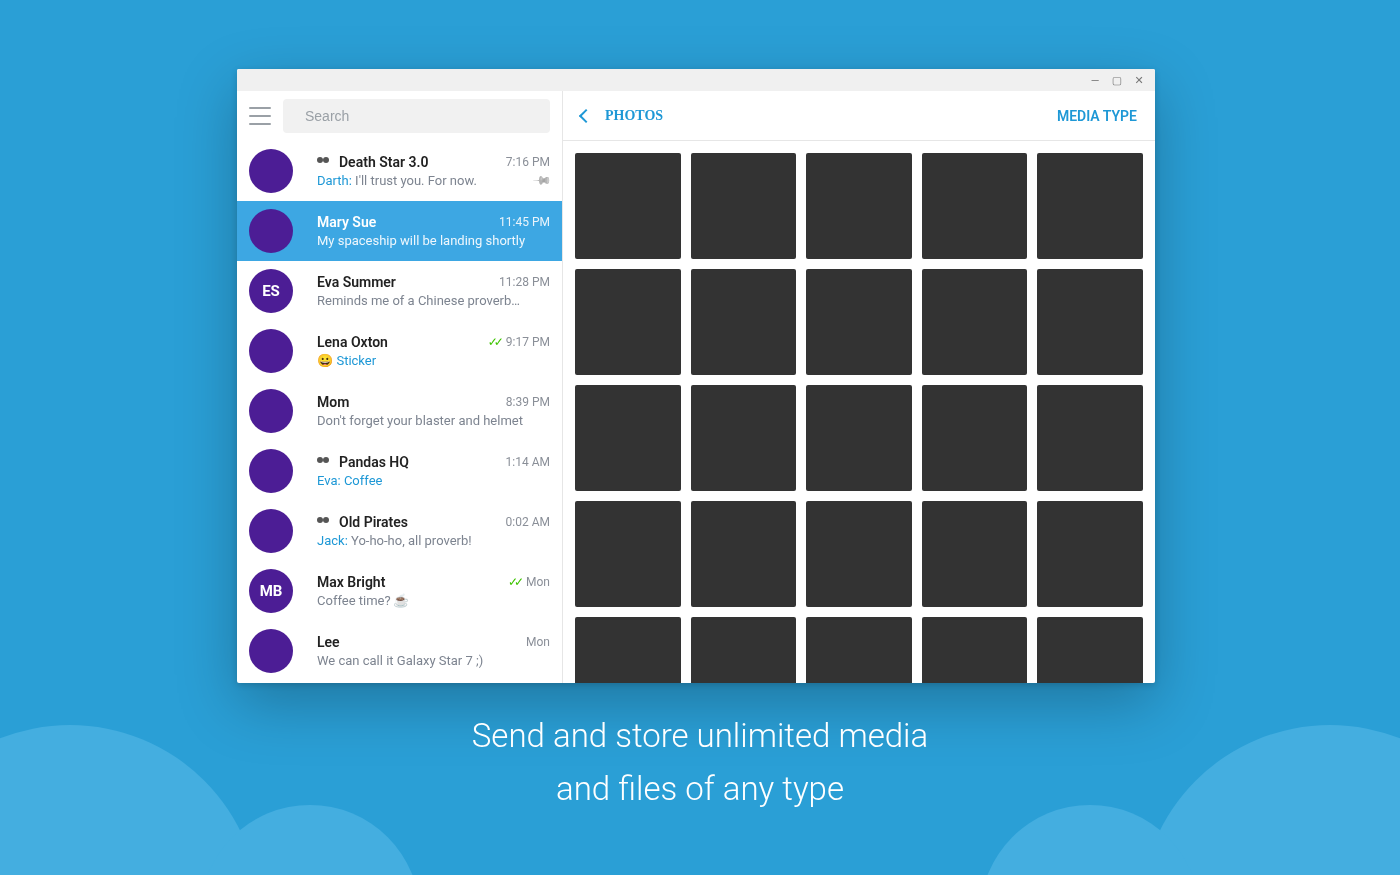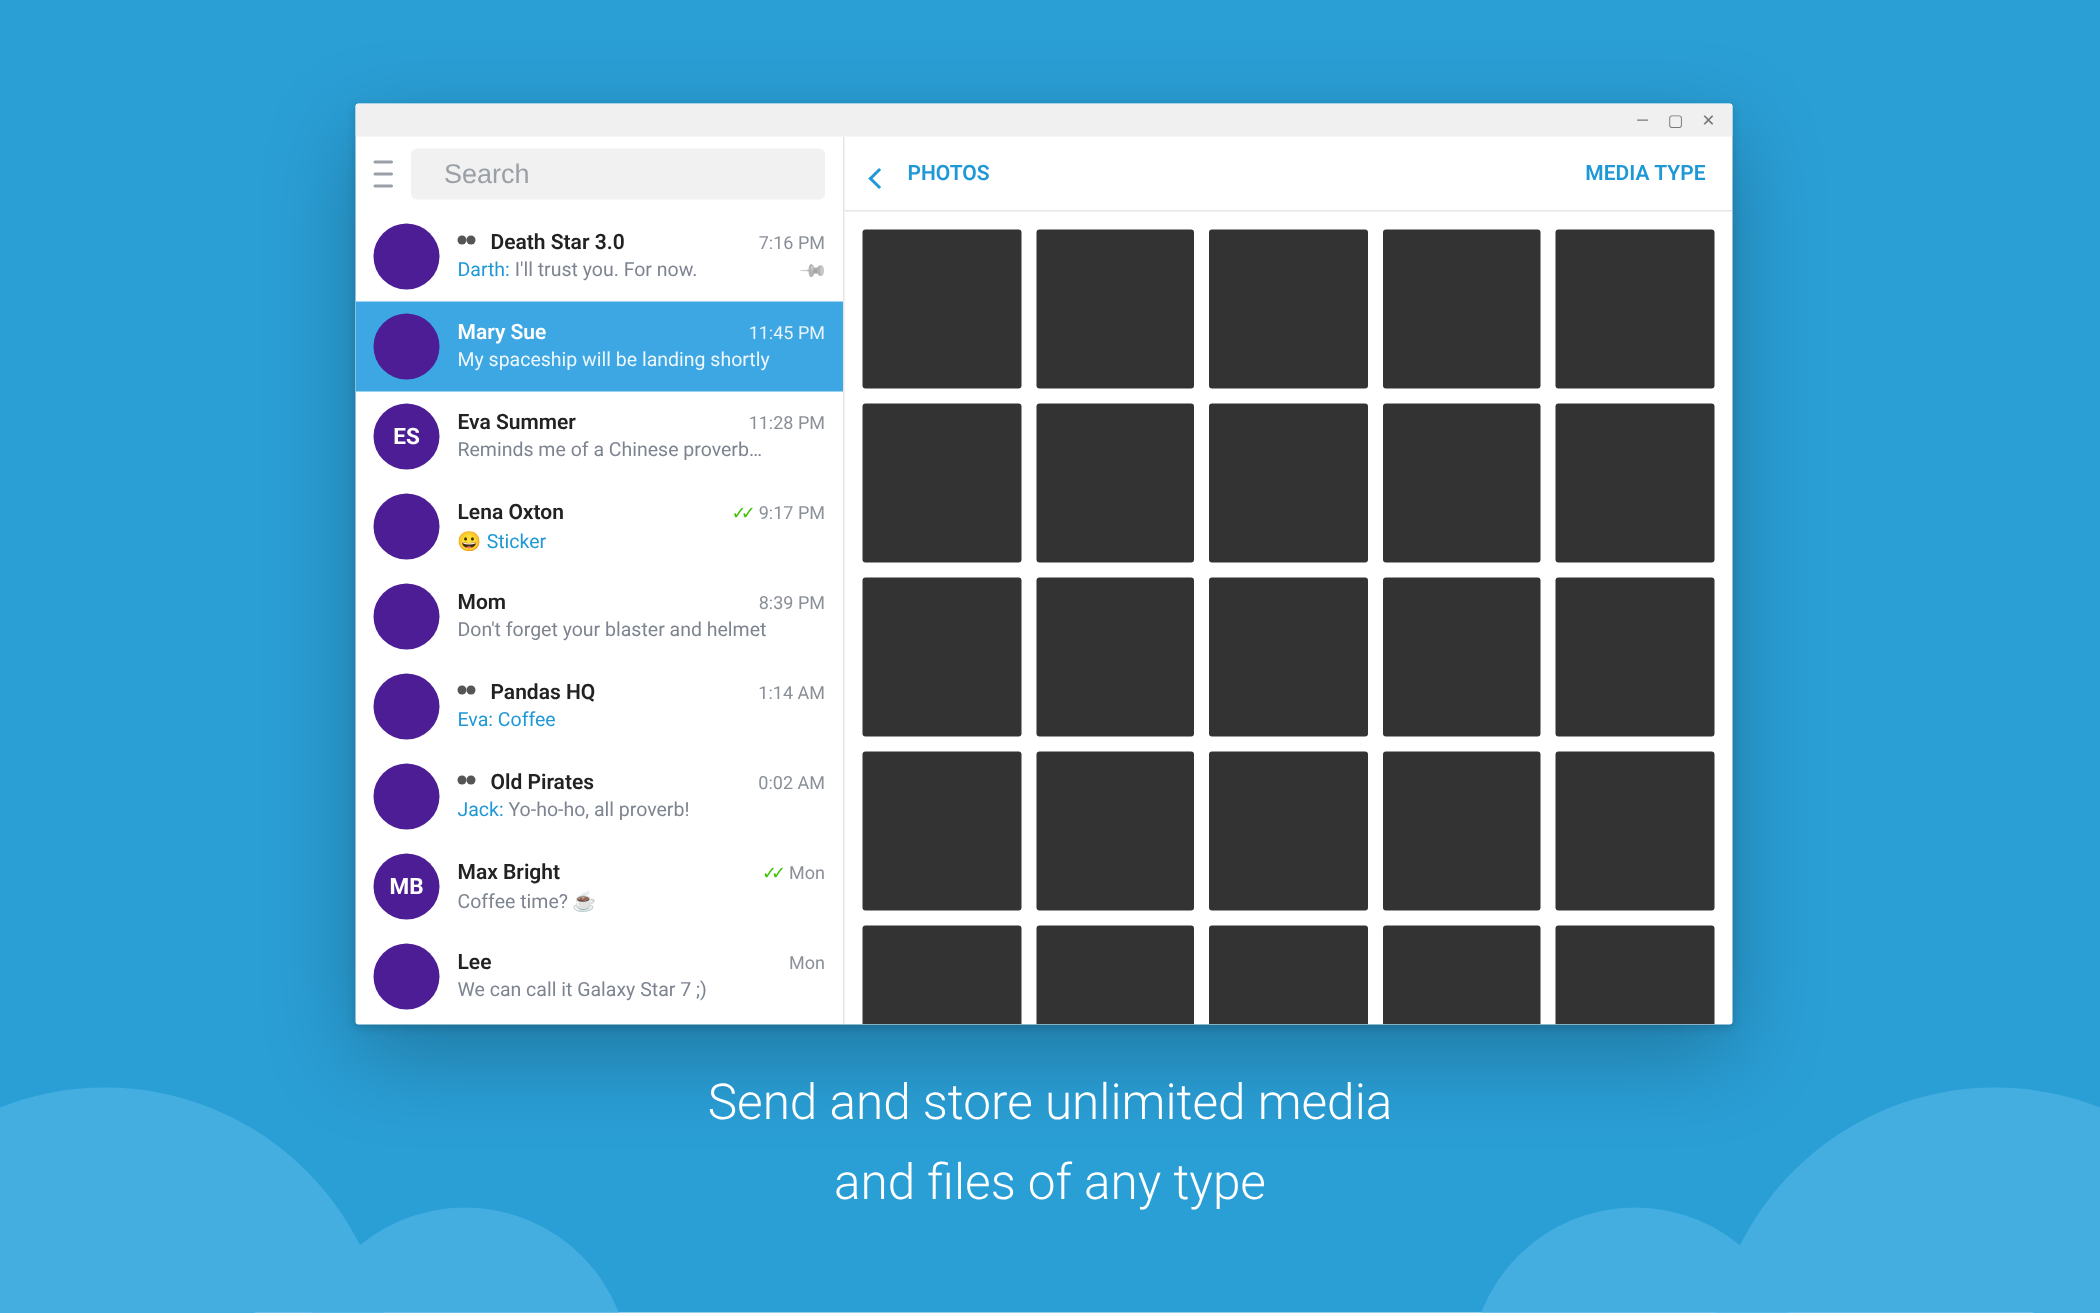--- a/index.html
+++ b/index.html
@@ -63,30 +63,30 @@
   }
   .hamburger { width:22px; height:18px; display:flex; flex-direction:column; justify-content:space-between; cursor:pointer; }
   .hamburger span { height:2px; background:#9aa0a6; border-radius:1px; }
   .search {
     flex:1;
     background:#f1f1f1;
     border:none;
     border-radius:4px;
     height:34px;
     padding:0 22px;
-    font-size:18px;
+    font-size:14px;
     color:#555;
   }
   .search::placeholder { color:#9aa0a6; }
 
   .chats { flex:1; overflow:hidden; }
   .chat {
     display:flex;
     padding: 8px 12px;
-    gap: 12px;
+    gap: 24px;
     min-height:60px;
     cursor:pointer;
   }
   .chat + .chat { border-top: 0 solid transparent; }
   .chat.selected { background:#3da7e3; color:#fff; }
   .chat .avatar {
     width:44px; height:44px; border-radius:50%;
     flex:none;
     display:flex; align-items:center; justify-content:center;
     font-weight:700; font-size:15px; color:#fff;
@@ -120,21 +120,21 @@
   }
   .media-head {
     height:50px;
     border-bottom:1px solid #e6e6e6;
     display:flex; align-items:center; justify-content:space-between;
     padding: 0 18px;
     color:#1e98d6;
     font-weight:600;
     font-size:14px;
   }
-  .media-head .left { display:flex; align-items:flex-end; gap:14px; }
+  .media-head .left { display:flex; align-items:center; gap:14px;font-family:Liberation Serif, serif; }
   .back-arrow { width:10px; height:10px; border-left:2px solid #1e98d6; border-bottom:2px solid #1e98d6; transform:rotate(45deg); cursor:pointer; }
 
   .grid {
     flex:1;
     padding: 12px;
     display:grid;
     grid-template-columns: repeat(5, 1fr);
     grid-auto-rows: 106px;
     gap: 10px;
     overflow:hidden;

